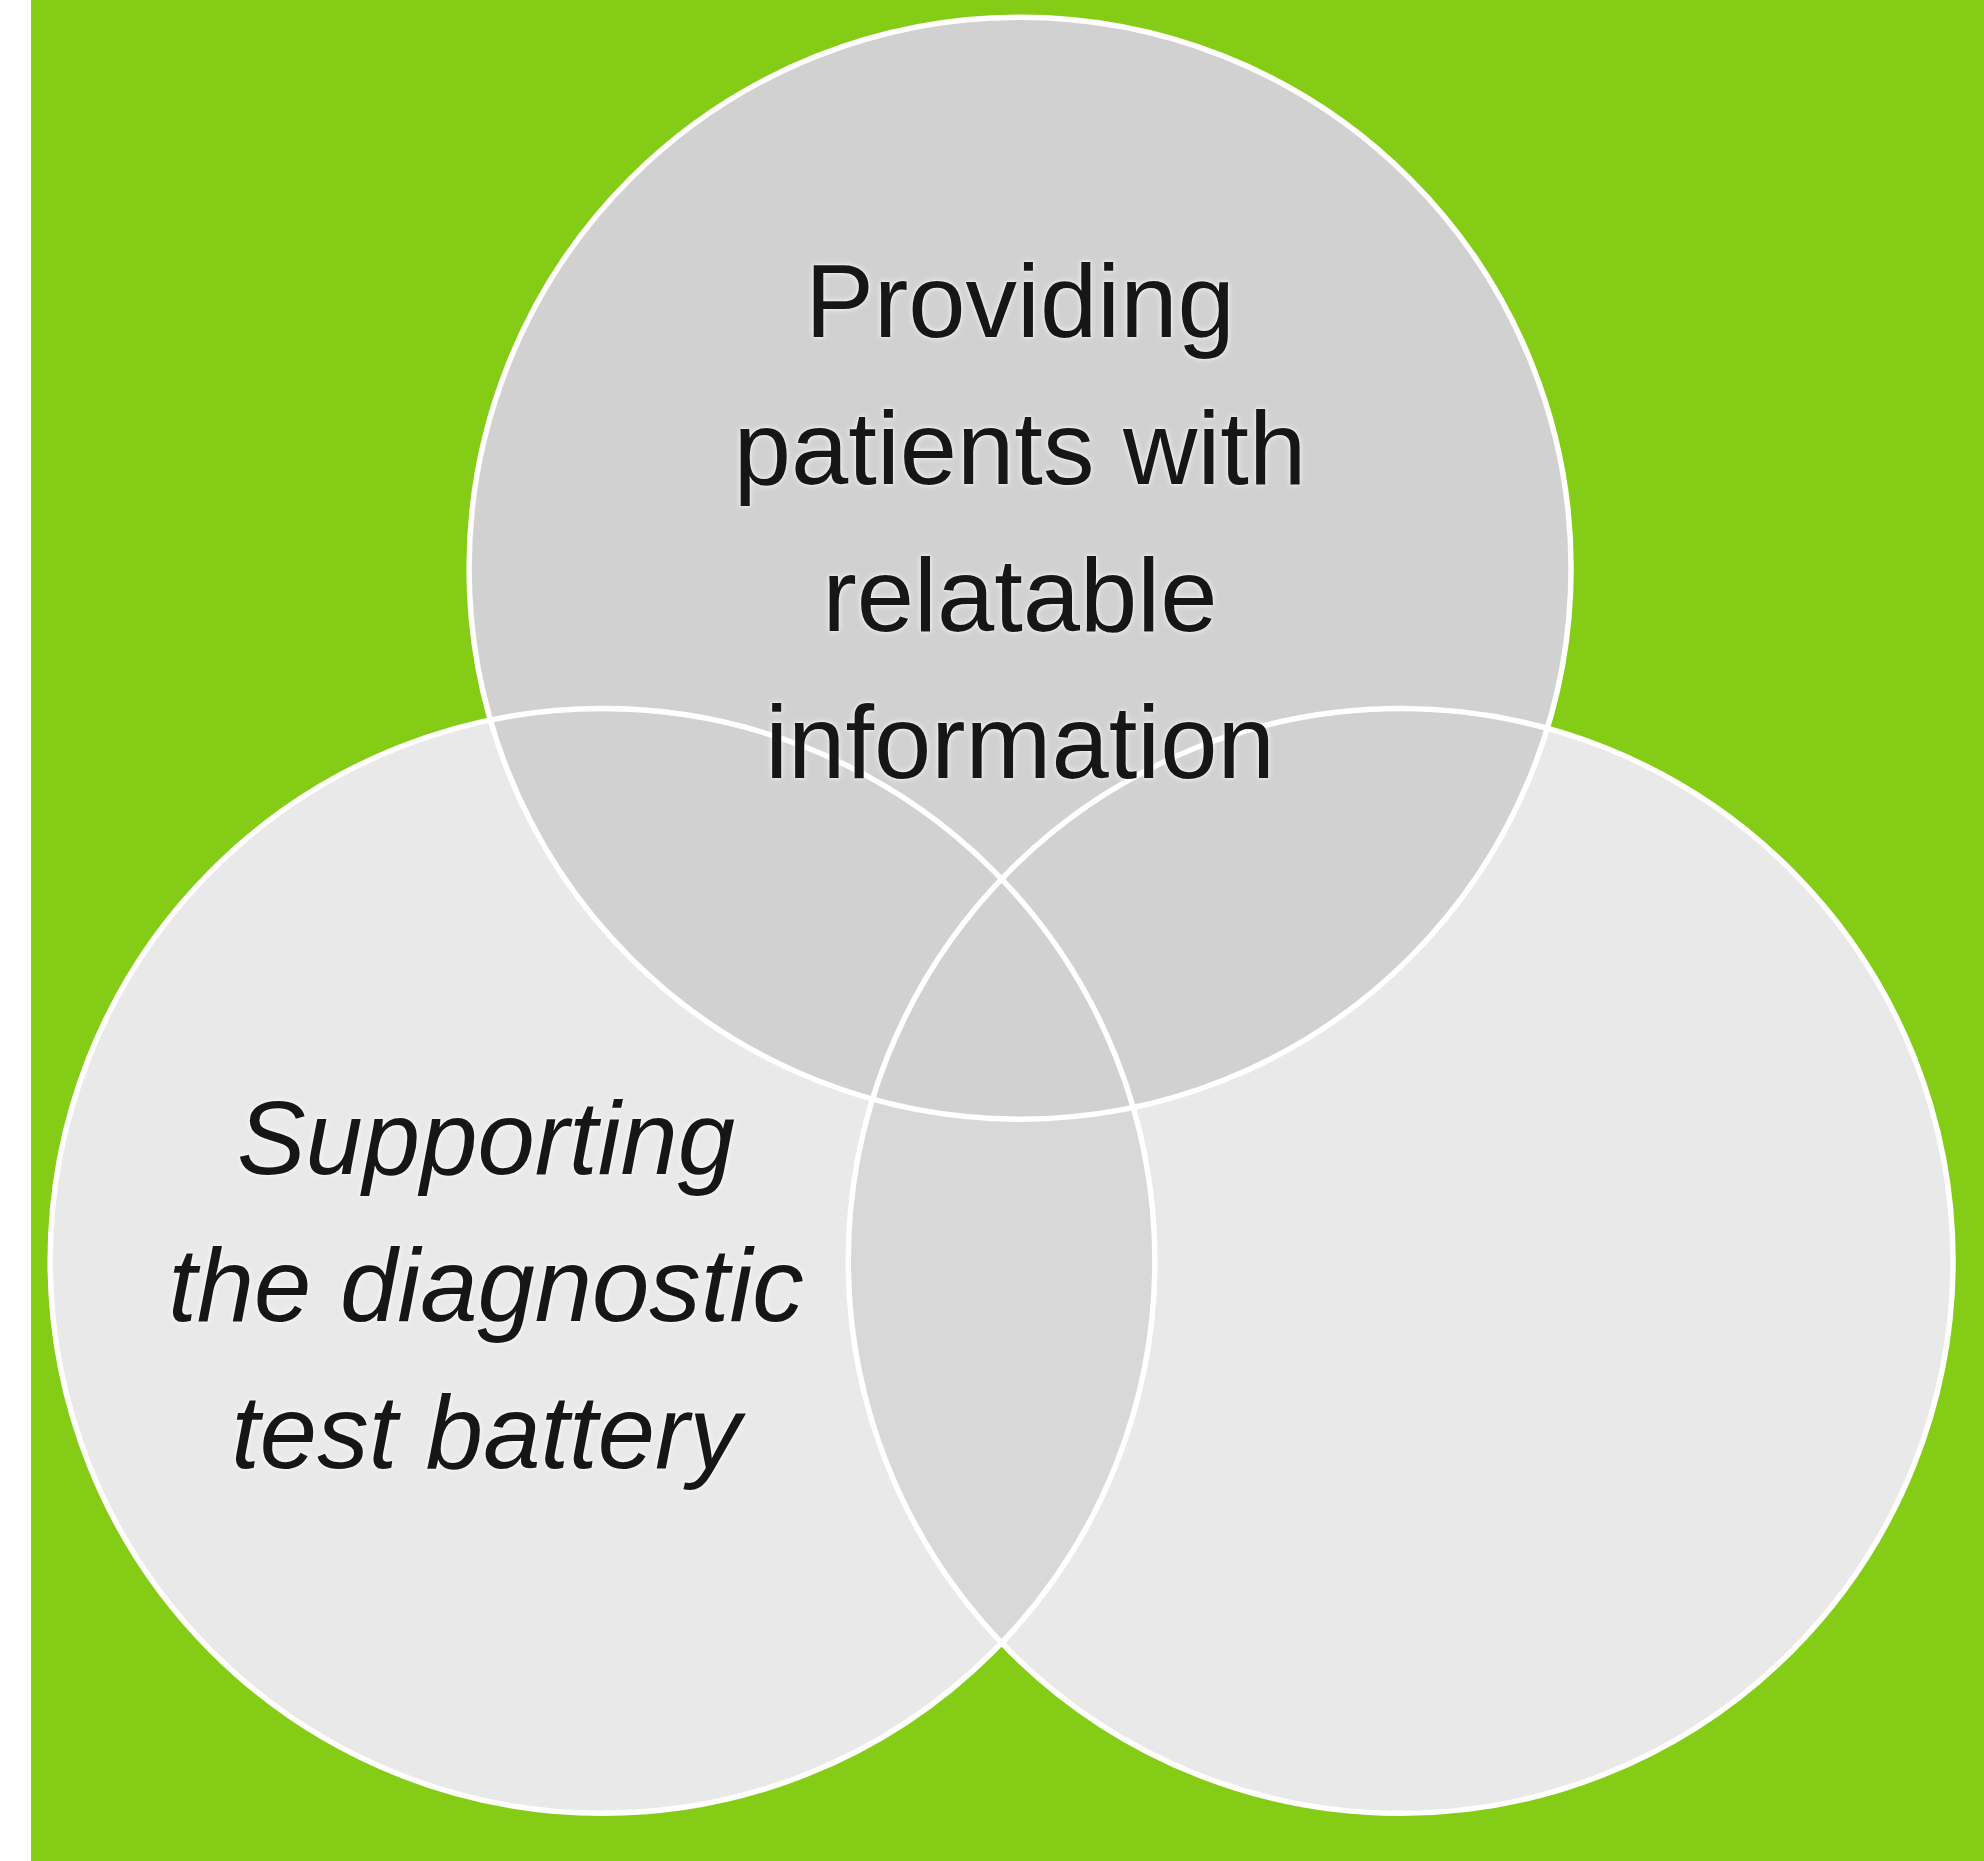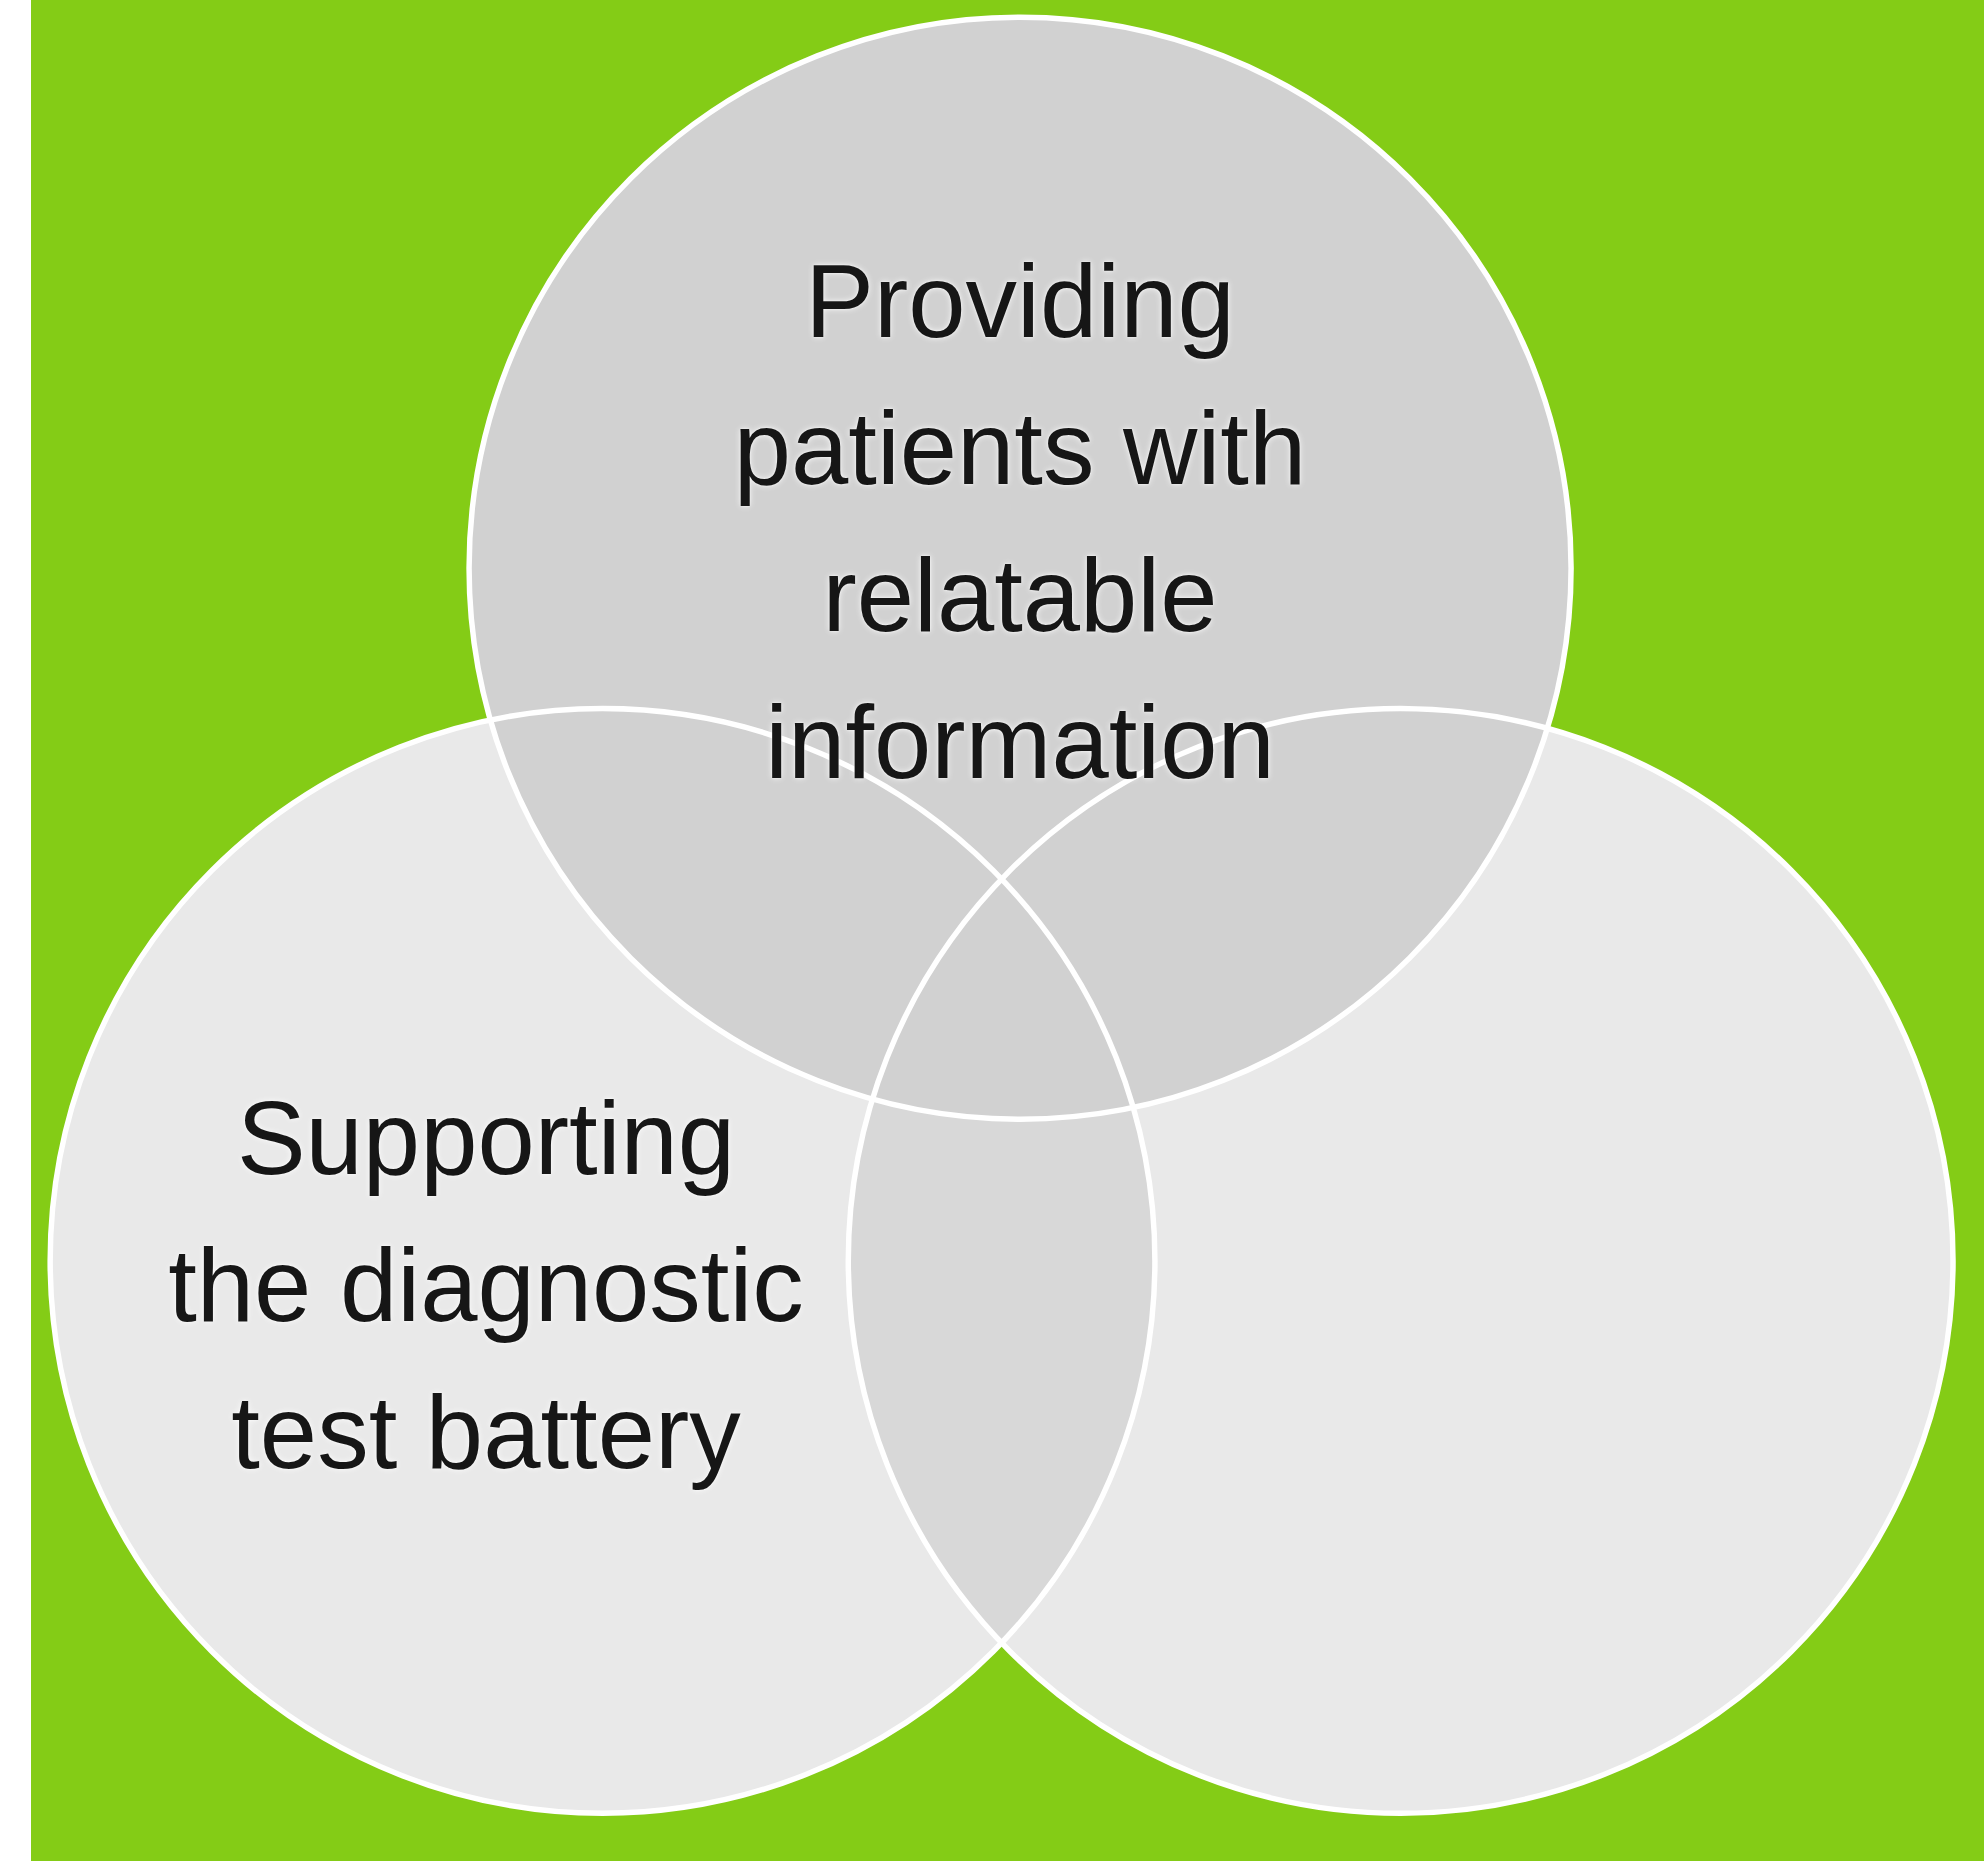--- a/index.html
+++ b/index.html
@@ -74,18 +74,18 @@
     <circle class="stroke-circle" cx="2001" cy="1842" r="807" stroke="#ffffff"></circle>
 
     <circle class="stroke-circle" cx="1445" cy="830" r="805" stroke="#ffffff"></circle>
   </svg>
 
   <div class="label label-top" style="color: rgb(22, 22, 22);">Providing
 patients with
 relatable
 information</div>
 
-  <div class="label label-bottom-left" style="color: rgb(22, 22, 22);">Supporting
+  <div class="label label-bottom-left" style="color: rgb(22, 22, 22); font-style: italic;">Supporting
 the diagnostic
 test battery</div>
 
 </div>
 
 
 </body></html>

